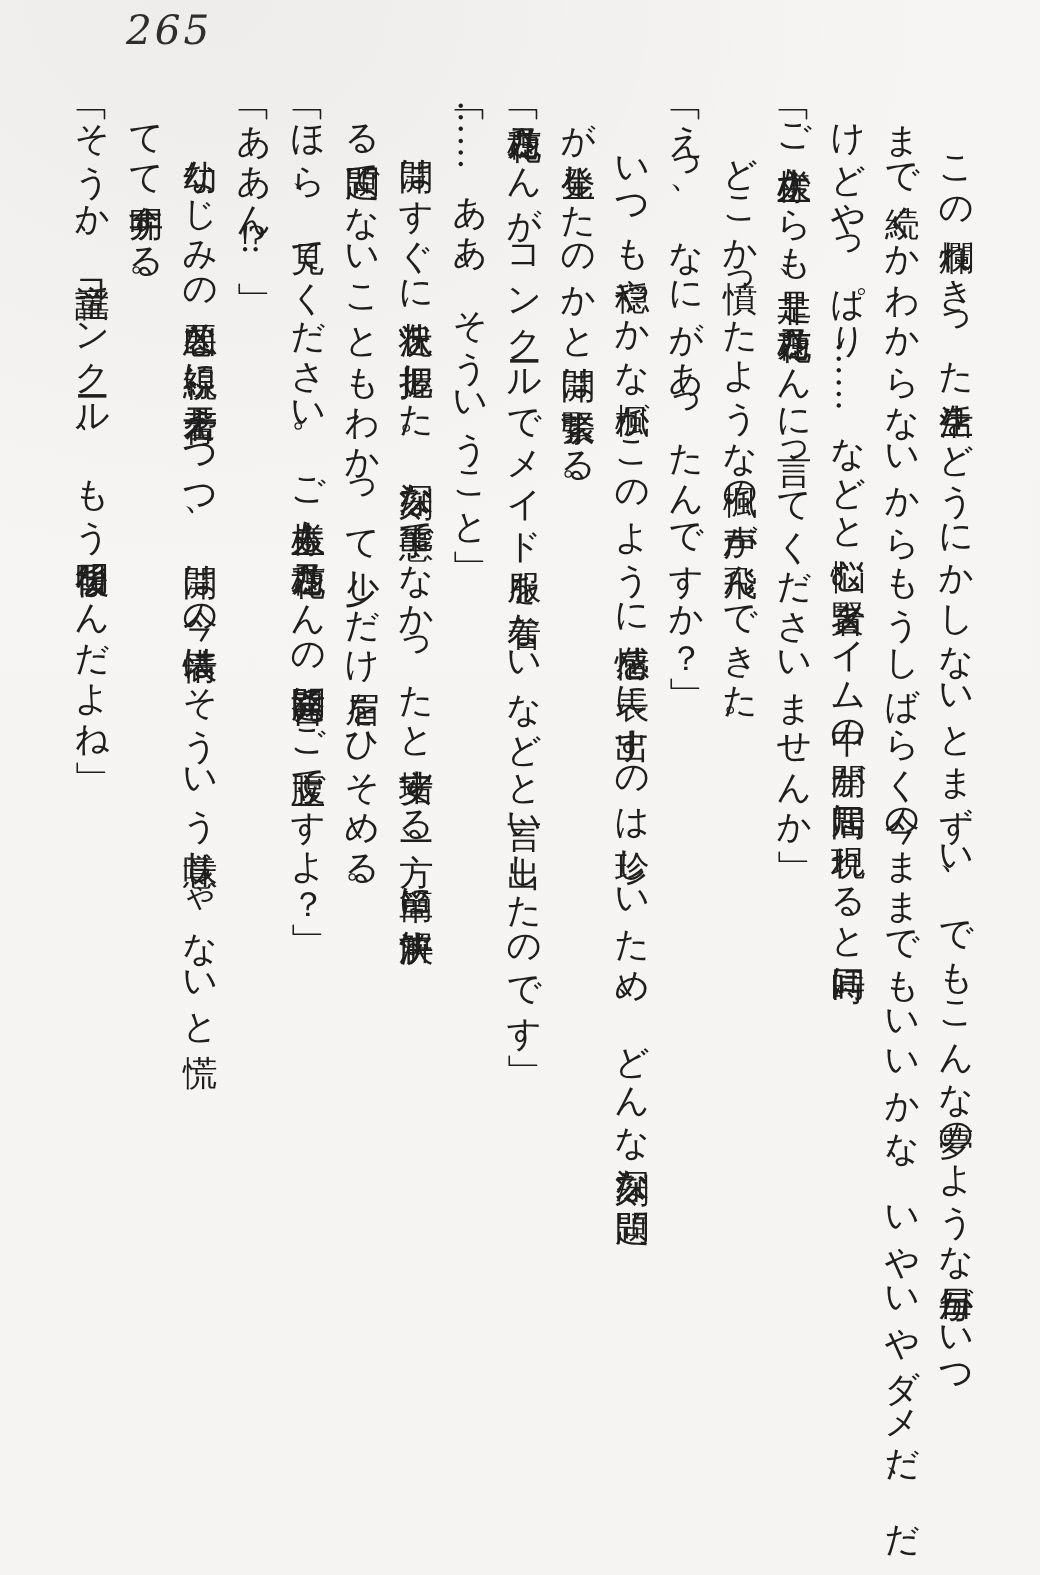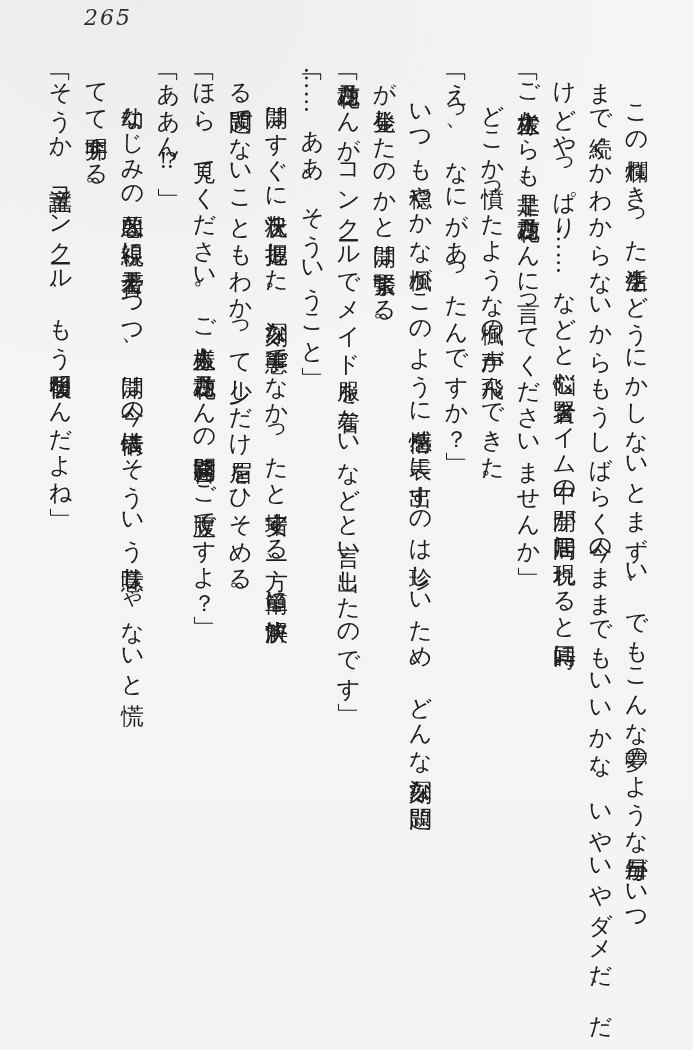--- a/index.html
+++ b/index.html
@@ -19,21 +19,21 @@
     position: absolute;
     inset: 0;
     background:
       radial-gradient(ellipse 900px 700px at 20% 0%, rgba(0,0,0,0.035), rgba(0,0,0,0) 55%),
       linear-gradient(180deg, #f6f5f3 0%, #f5f4f2 100%);
   }
   .page-number {
     position: absolute;
     top: 5px;
     left: 84px;
-    font-size: 22px;
+    font-size: 27px;
     font-style: italic;
     letter-spacing: 2px;
     color: #2e2e2e;
   }
   .text-block {
     position: absolute;
     top: 66px;
     right: 38px;
     height: 905px;
     writing-mode: vertical-rl;

